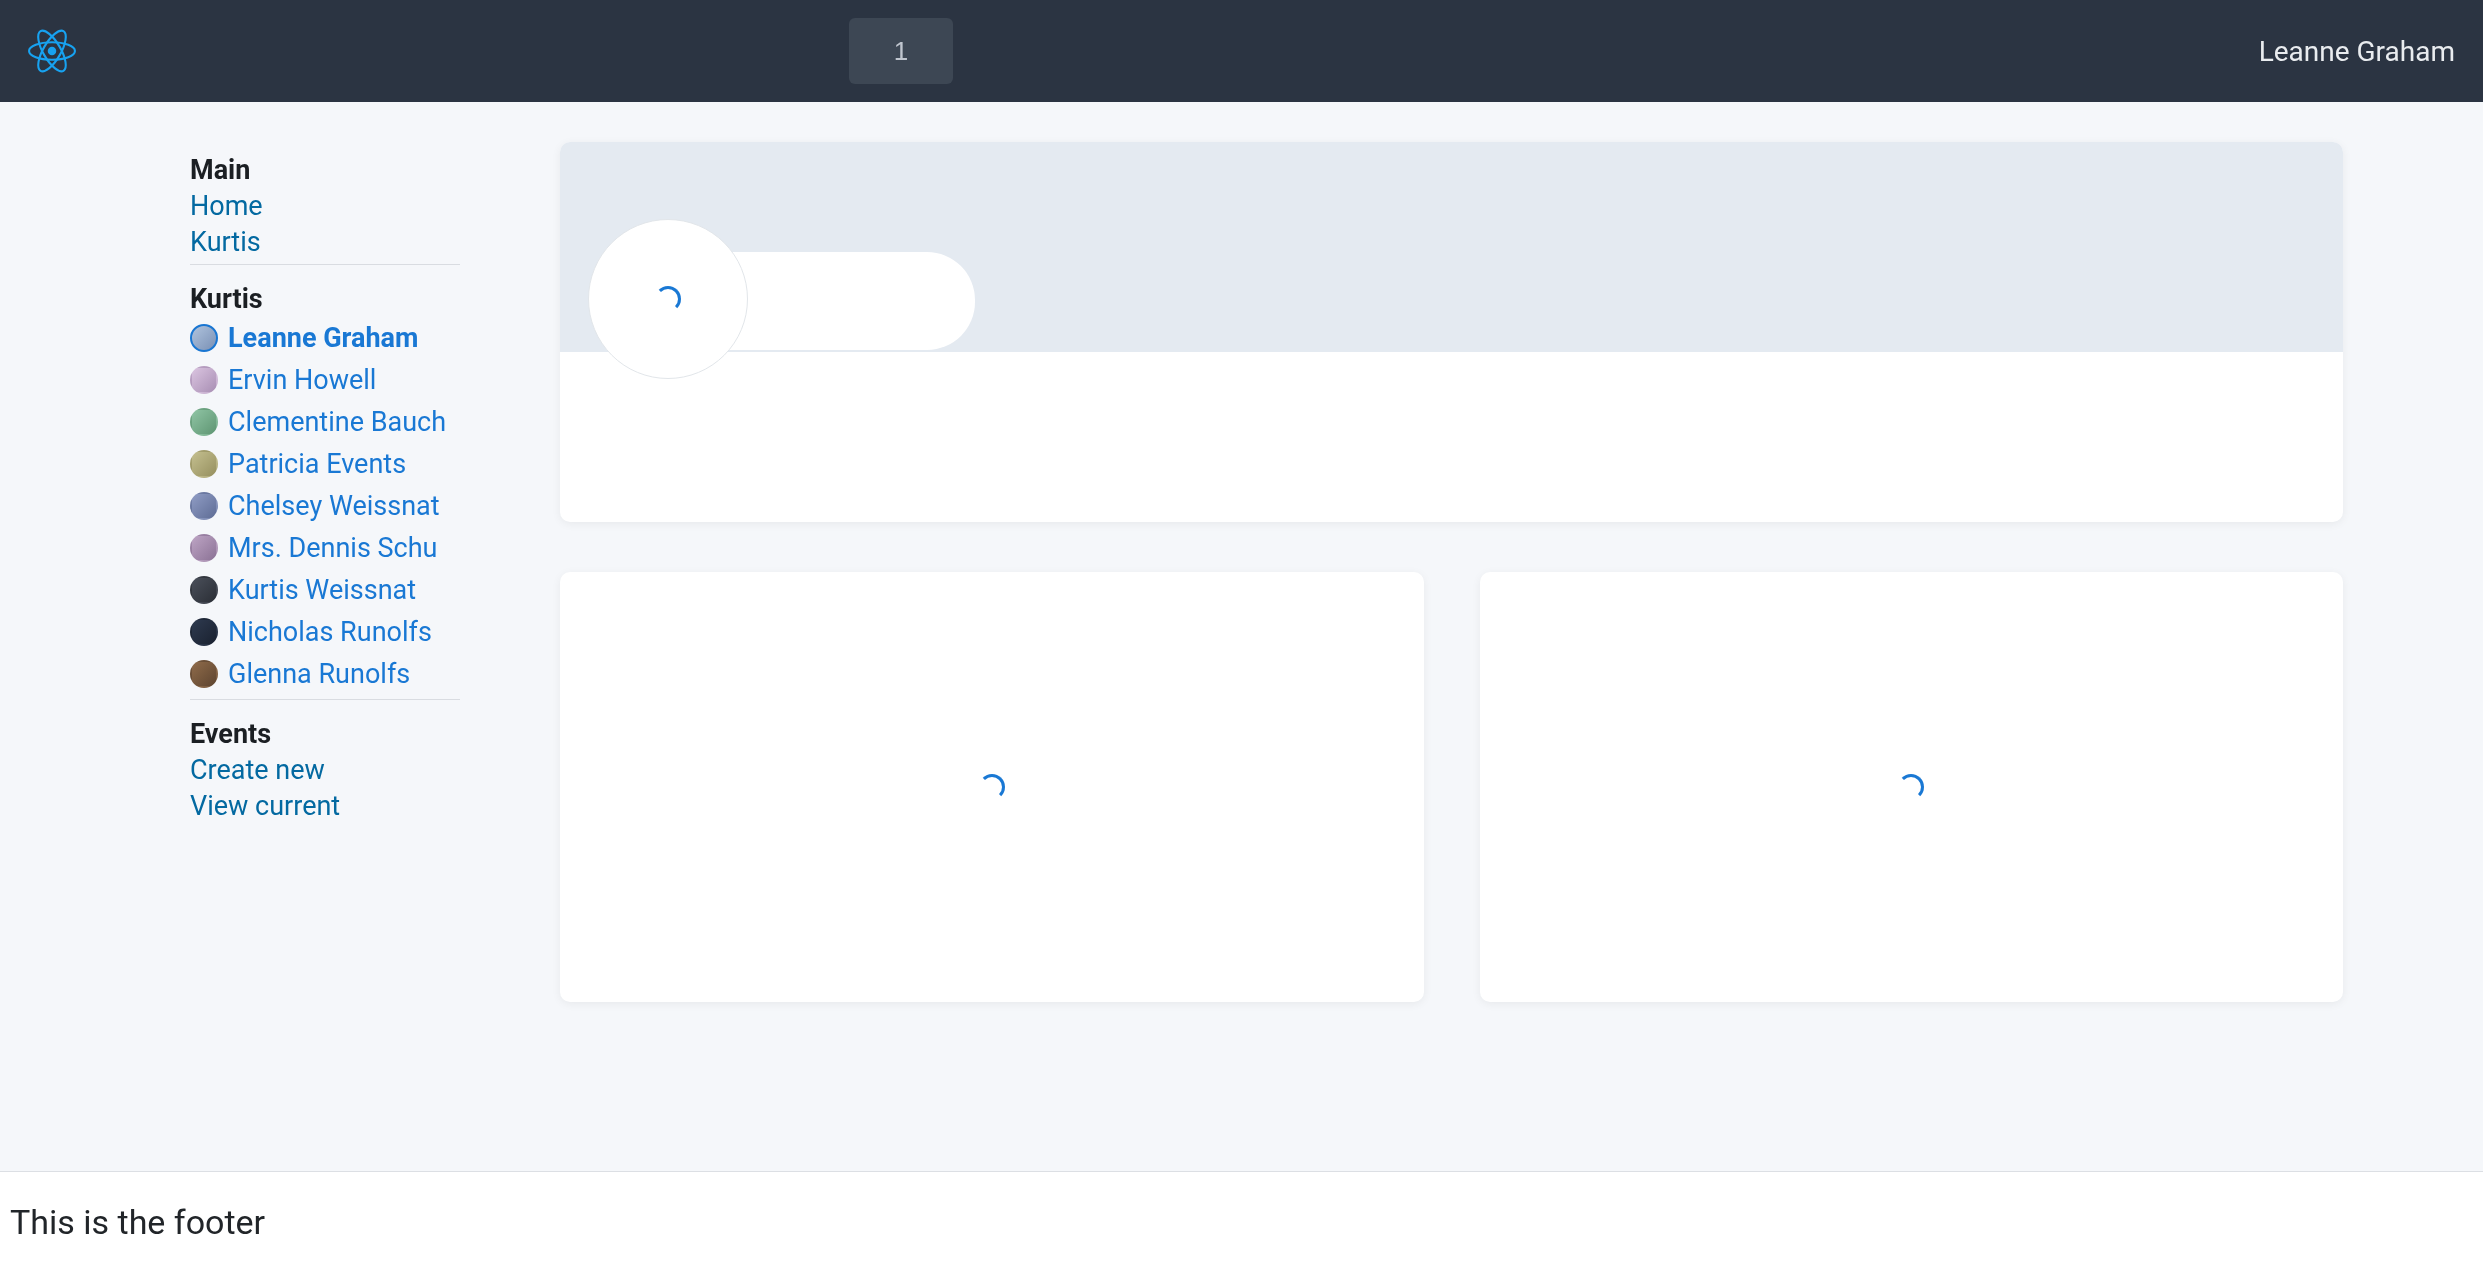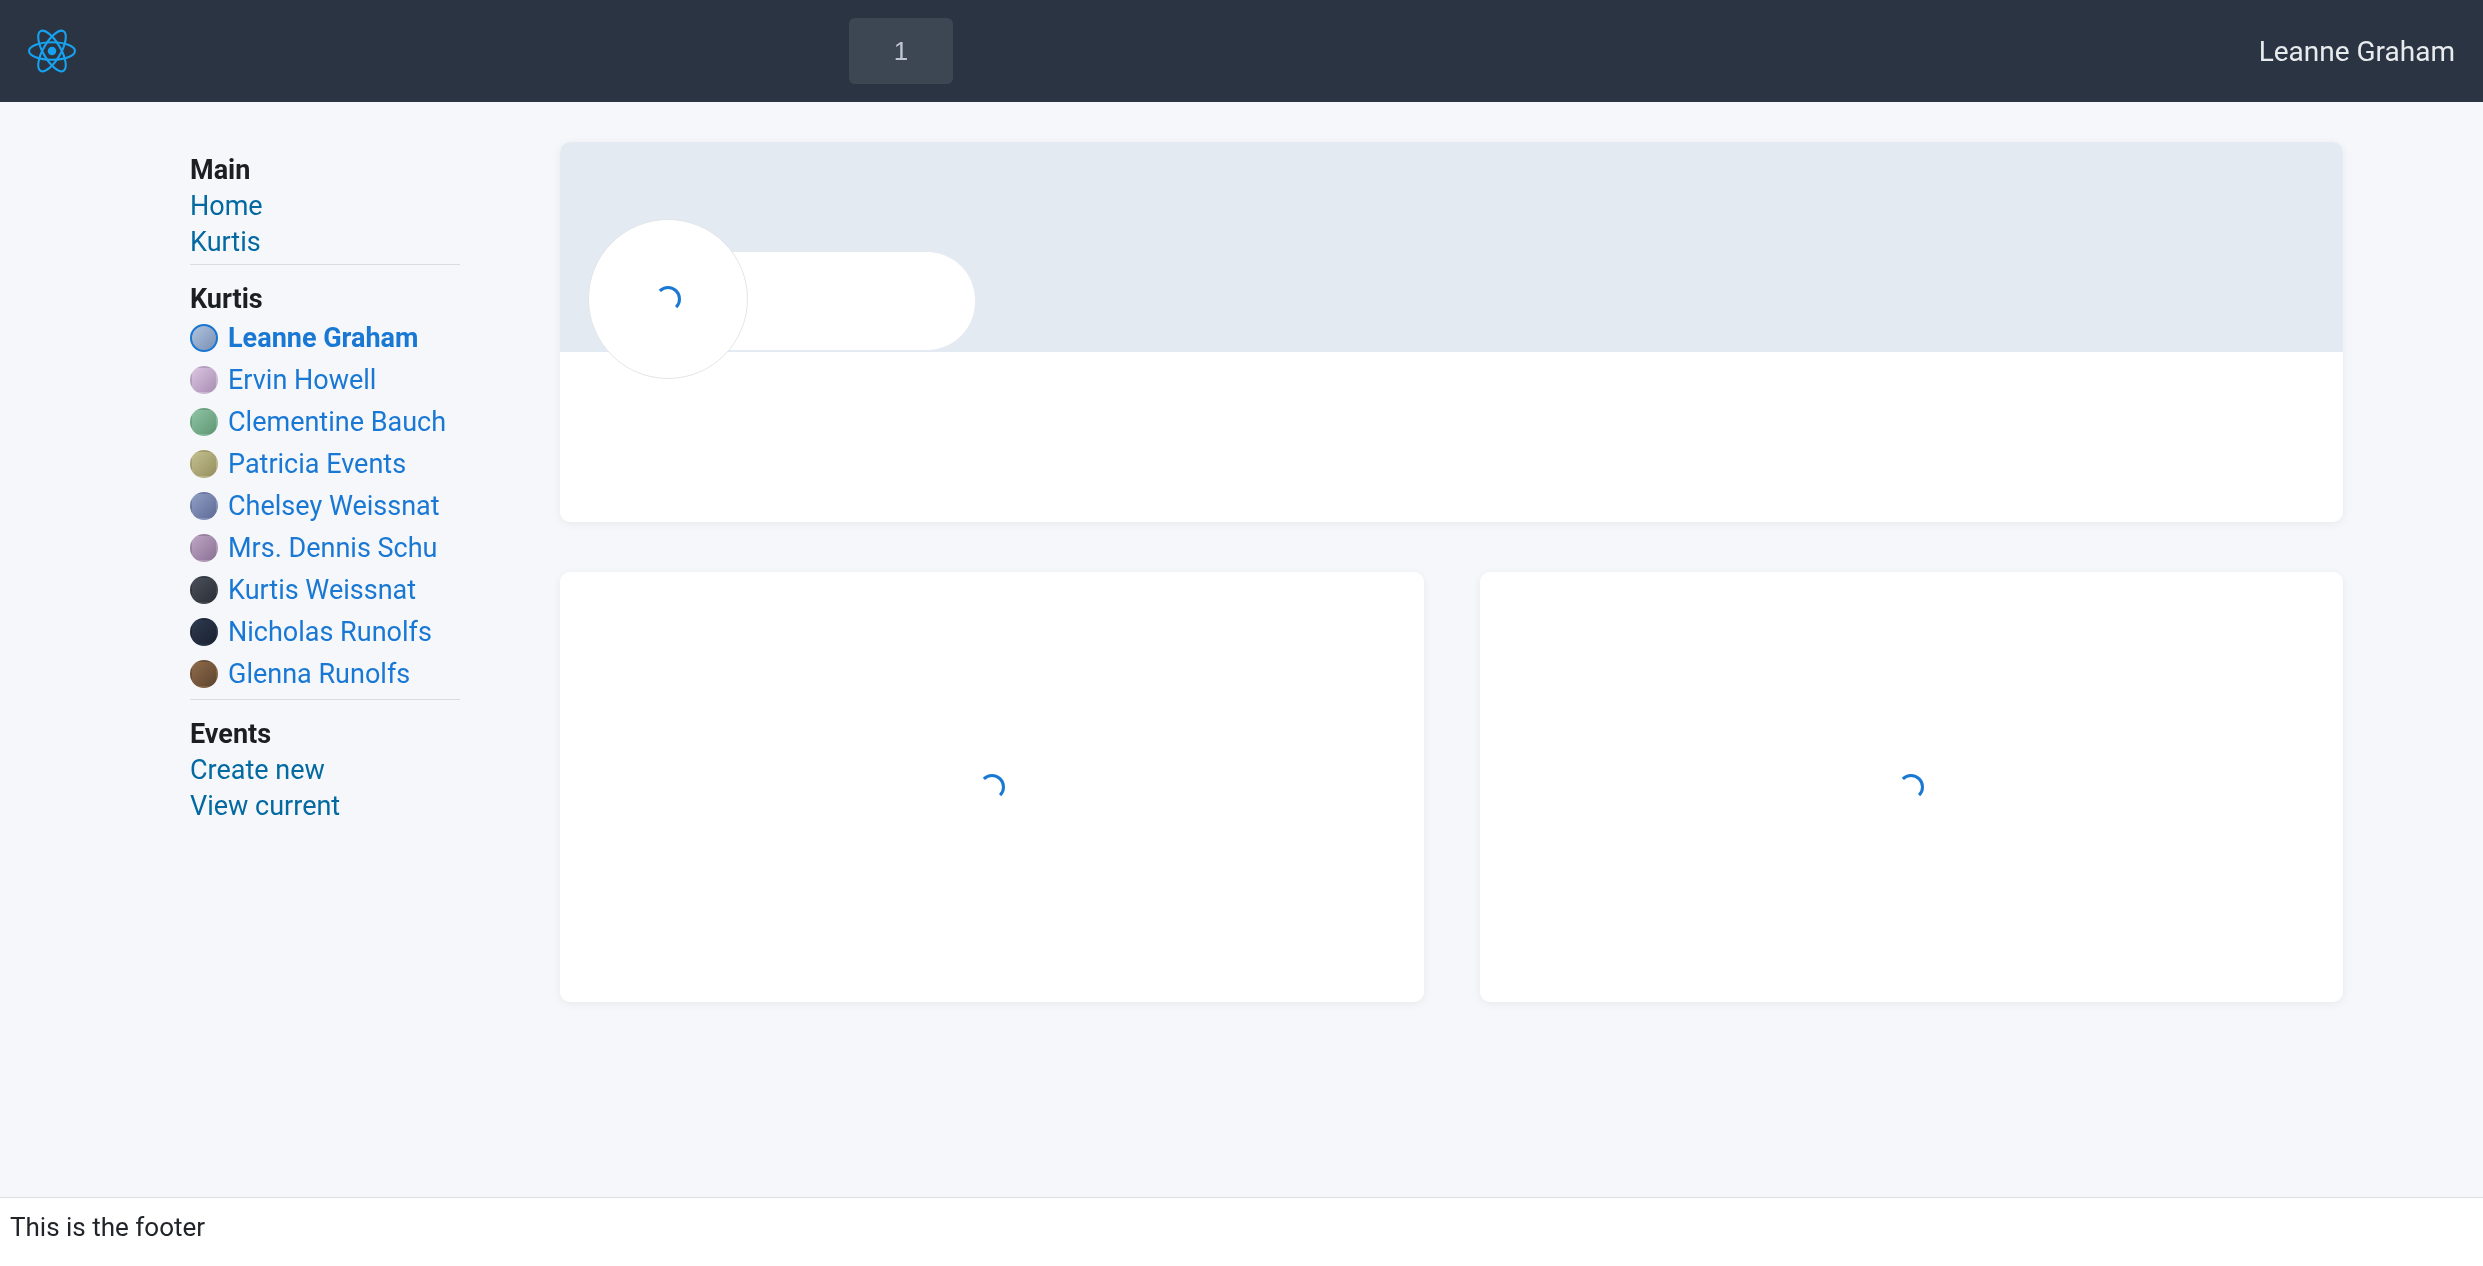--- a/index.html
+++ b/index.html
@@ -182,22 +182,22 @@
     border: 3px solid transparent;
     border-top-color: #1978d4;
     border-right-color: #1978d4;
     border-radius: 50%;
     animation: spin 0.8s linear infinite;
   }
   @keyframes spin { to { transform: rotate(360deg); } }
   
   .footer {
     border-top: 1px solid #dcdfe4;
-    padding: 14px 10px 24px 10px;
-    font-size: 26px;
+    padding: 30px 10px 24px 10px;
+    font-size: 34px;
     color: #212529;
     background: #fff;
   }
   
   .av0{background:linear-gradient(135deg,#c4a88f,#96735f);}
   .av1{background:linear-gradient(135deg,#dac4e0,#a98fb4);}
   .av2{background:linear-gradient(135deg,#8fc4a4,#5f9673);}
   .av3{background:linear-gradient(135deg,#c4bf8f,#96905f);}
   .av4{background:linear-gradient(135deg,#8f9cc4,#5f6d96);}
   .av5{background:linear-gradient(135deg,#bda4c4,#8c7396);}

